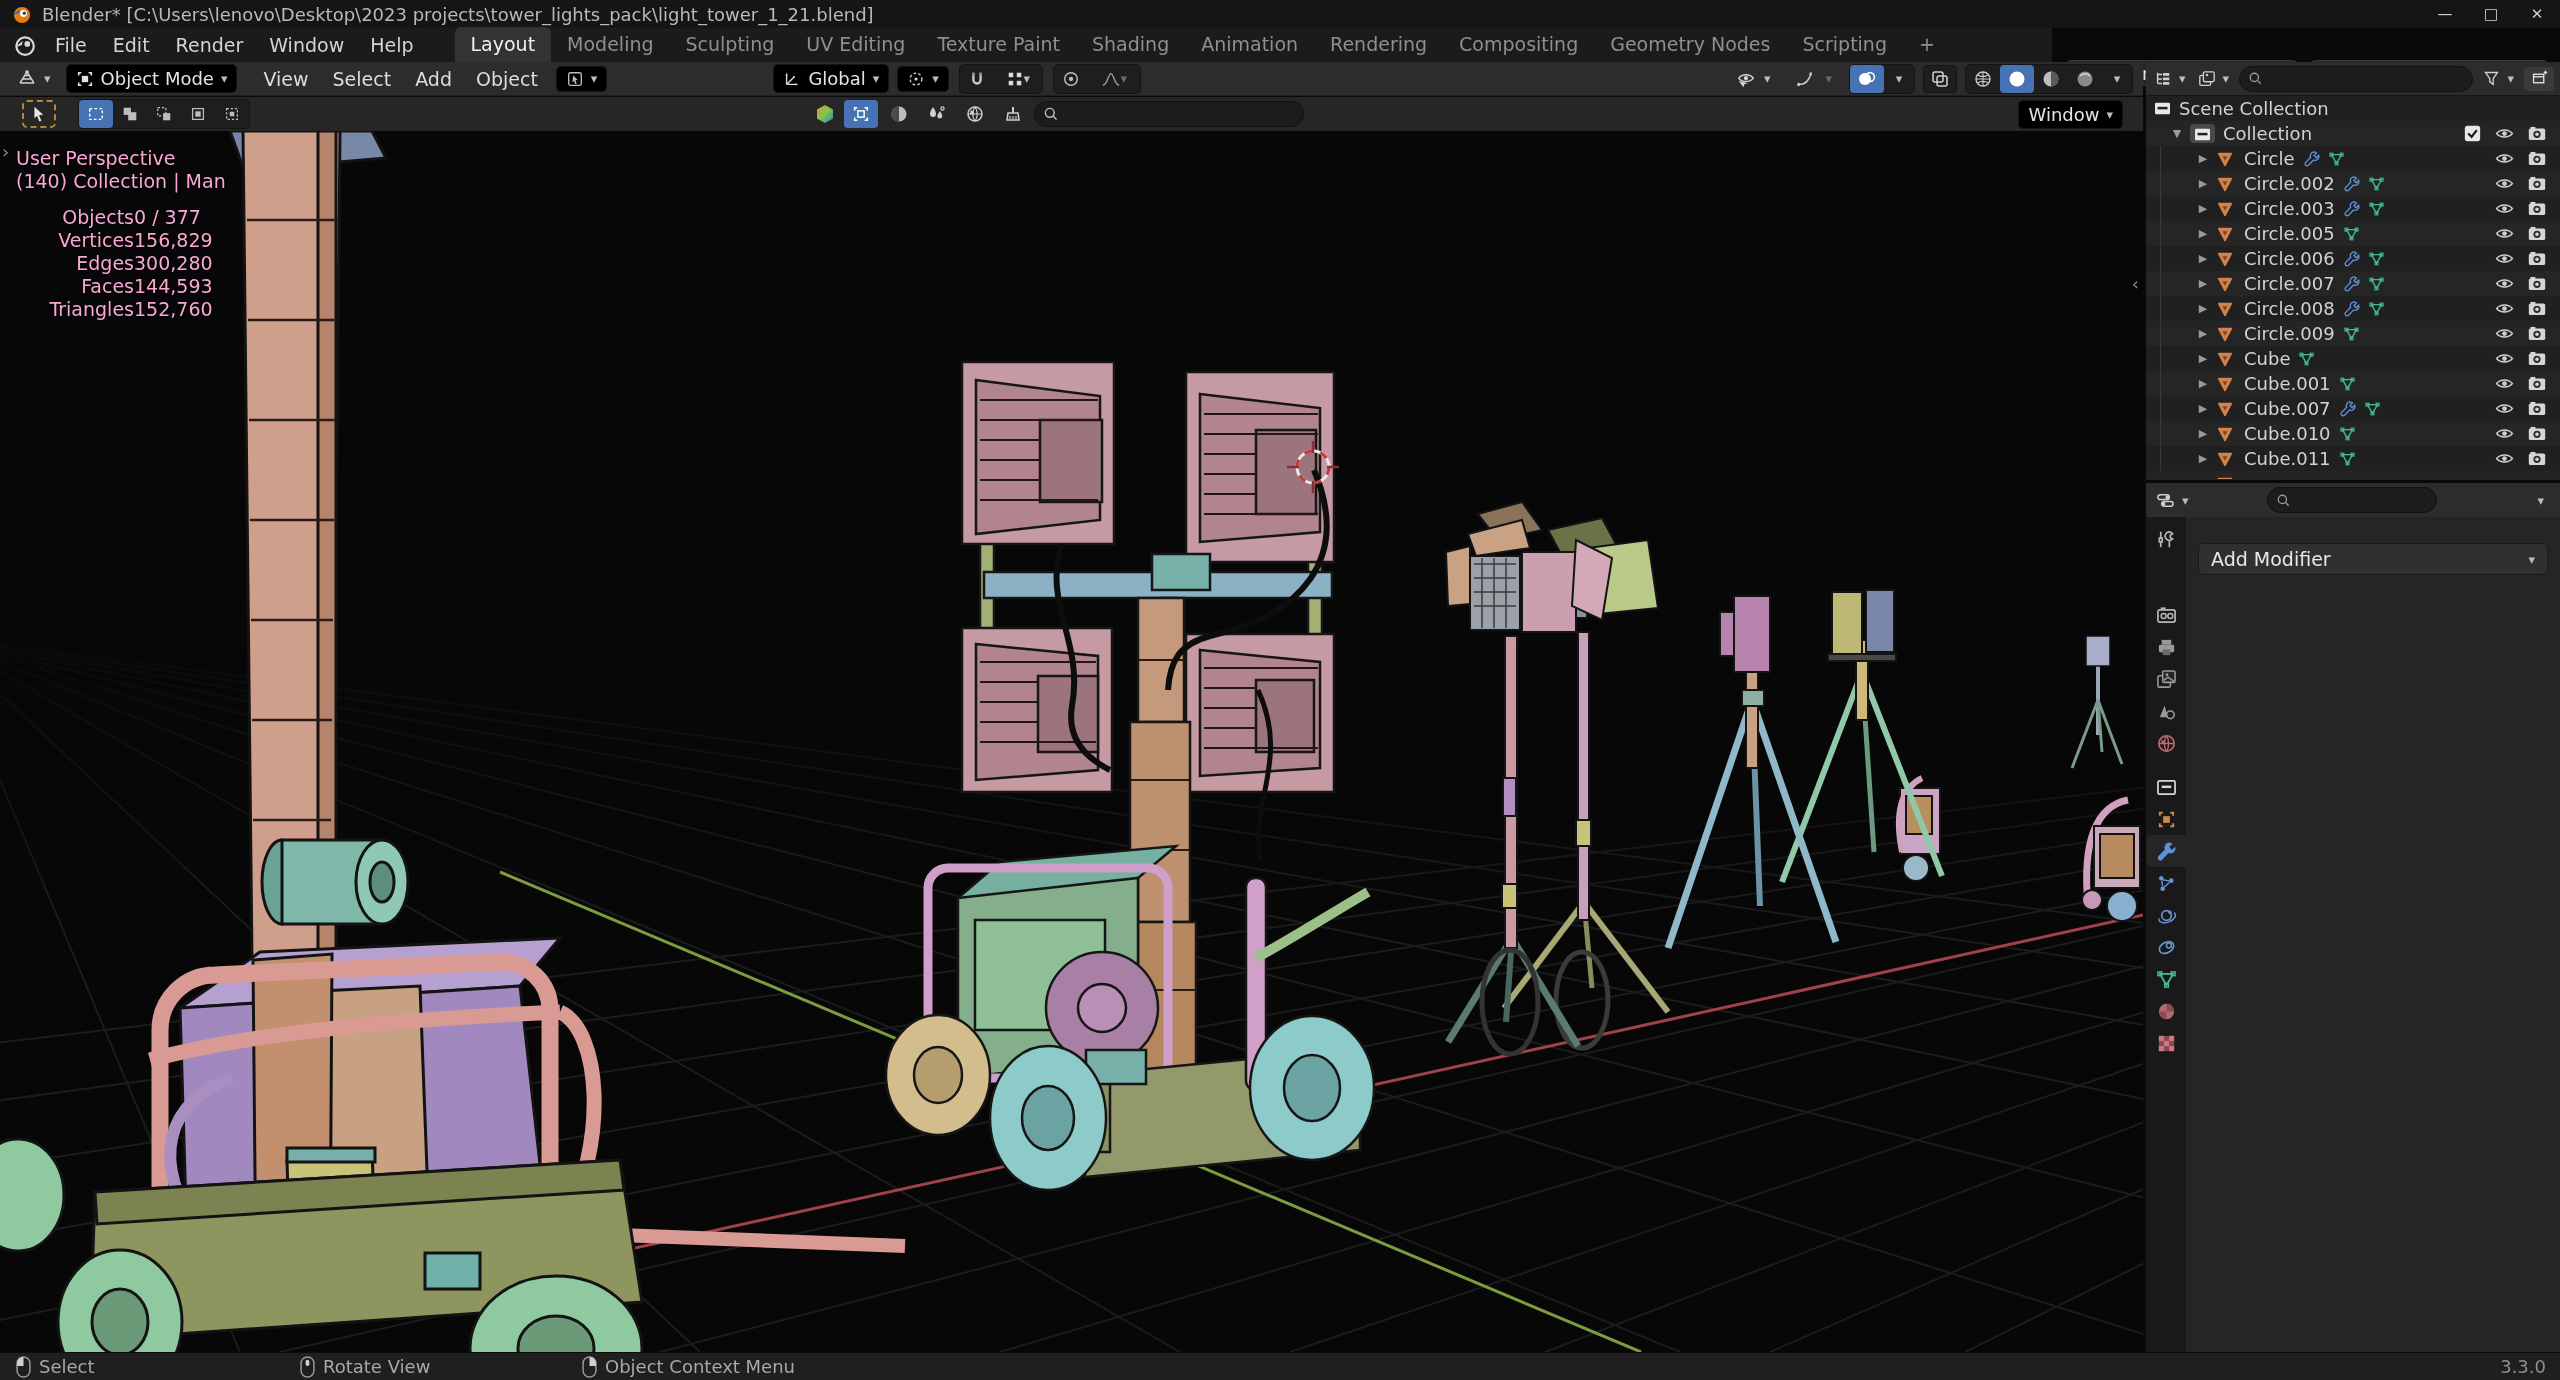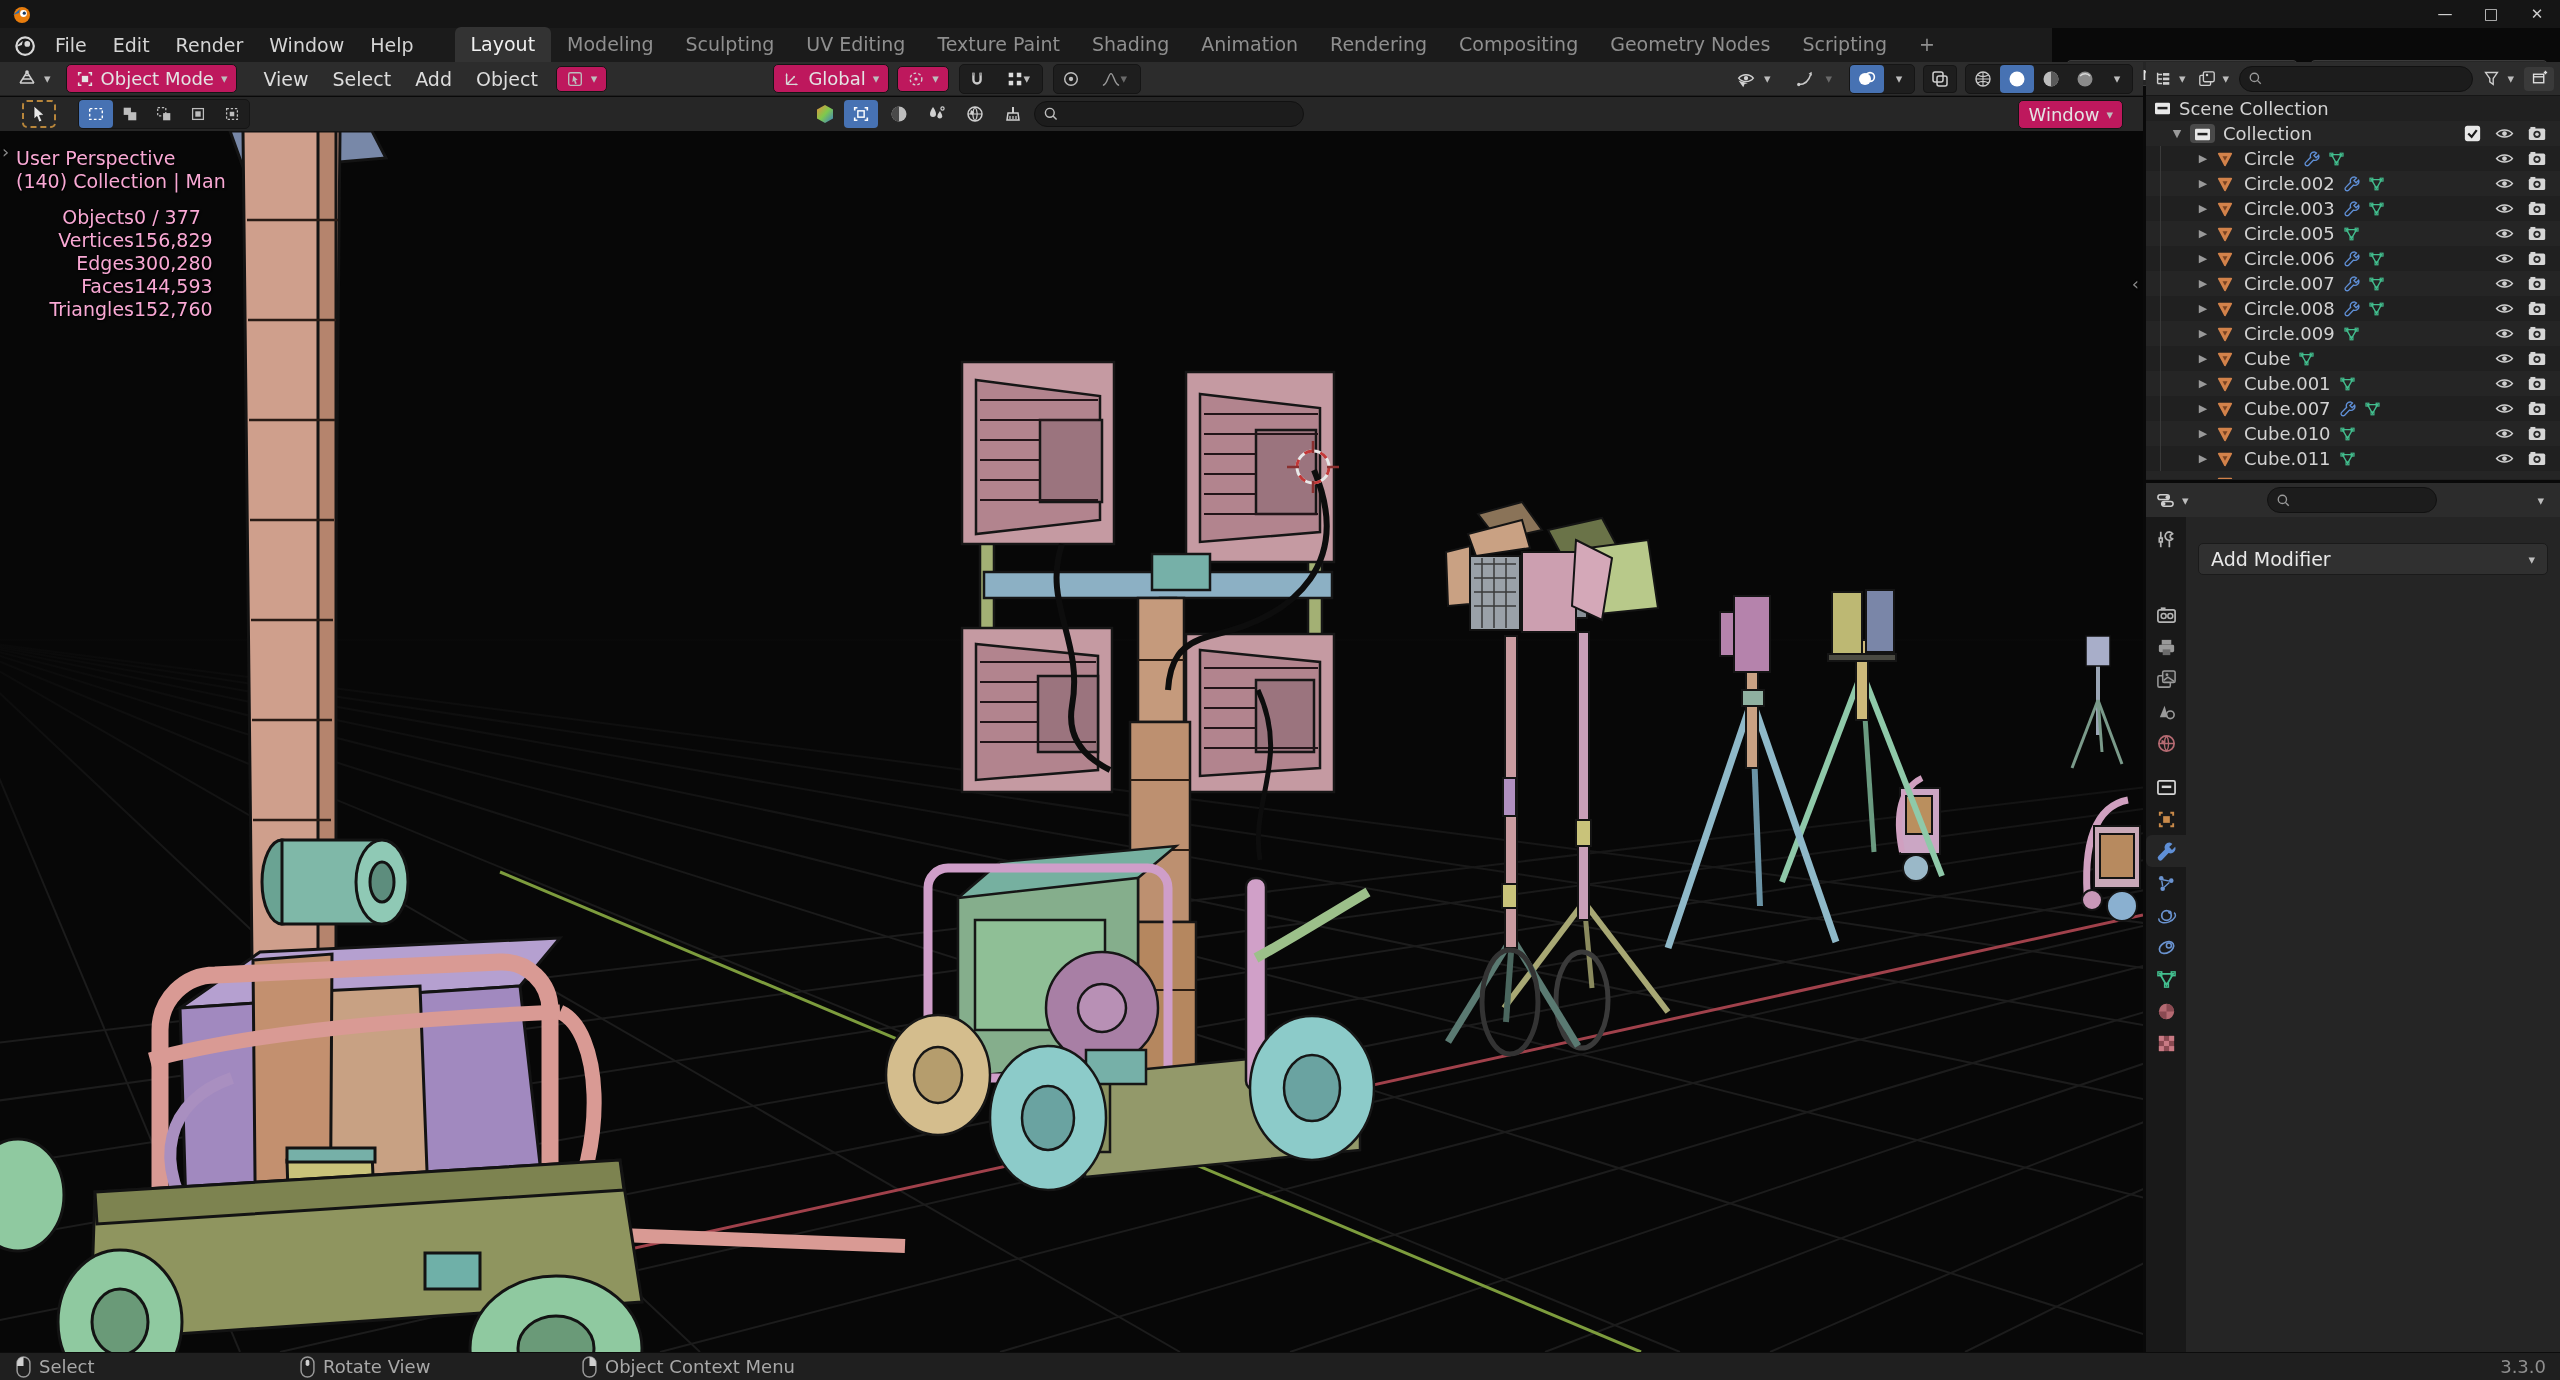--- a/index.html
+++ b/index.html
@@ -19,21 +19,21 @@
   .menu-item { font-size:19px; color:#d4d4d4; padding:4px 13px; border-radius:4px; }
   .ws-tabs { display:flex; margin-left:28px; height:34px; align-items:flex-end; }
   .ws-tab { font-size:19px; color:#8f8f8f; padding:6px 16px 7px 16px;
     border-radius:6px 6px 0 0; }
   .ws-tab.active { background:#333333; color:#f1f1f1; }
   .id-widget { display:flex; align-items:center; background:#262626; border:1px solid #3a3a3a;
     border-radius:5px; height:26px; padding:0 6px; gap:6px; }
   .id-widget .lbl { font-size:18px; color:#e2e2e2; }
   
   .vheader { background:#2c2c2c; display:flex; align-items:center; }
-  .ddown { display:flex; align-items:center; gap:7px; background:#be185d;
+  .ddown { display:flex; align-items:center; gap:7px; background:#000000;
     border:1px solid #151515; border-radius:5px; padding:3px 9px; }
   .ddown .lbl { font-size:18px; color:#e4e4e4; }
   .chev { font-size:13px; color:#bdbdbd; }
   .chev.dim { color:#6a6a6a; }
   .hmenu { font-size:19px; color:#dddddd; padding:4px 12px; border-radius:4px; }
   .icon-btn { width:34px; height:28px; border-radius:4px; display:flex;
     align-items:center; justify-content:center; }
   .icon-btn.on { background:#4772b3; }
   .group { display:flex; background:#1e1e1e; border-radius:5px; border:1px solid #151515; }
   .field { background:#1c1c1c; border:1px solid #111; border-radius:5px; height:26px;
@@ -87,20 +87,21 @@
 
 <div id="titlebar" class="abs">
   <span>
     <svg width="22" height="22" viewBox="0 0 22 22">
       <circle cx="12" cy="12" r="8" fill="#e87d0d"></circle>
       <circle cx="13.5" cy="10.5" r="3.4" fill="#fff"></circle>
       <circle cx="14.3" cy="10.2" r="1.6" fill="#1b3a63"></circle>
       <path d="M3 12 L10 6 L9 10 Z" fill="#2a6db3"></path>
     </svg>
   </span>
+  <span class="title">Blender* [C:\Users\lenovo\Desktop\2023 projects\tower_lights_pack\light_tower_1_21.blend]</span>
   <div id="win-controls">
     <div class="wbtn">—</div>
     <div class="wbtn">□</div>
     <div class="wbtn">✕</div>
   </div>
 </div>
 
 <div id="topbar" class="abs">
   <span style="margin:0 6px 0 12px">
     <svg width="24" height="24" viewBox="0 0 22 22">

